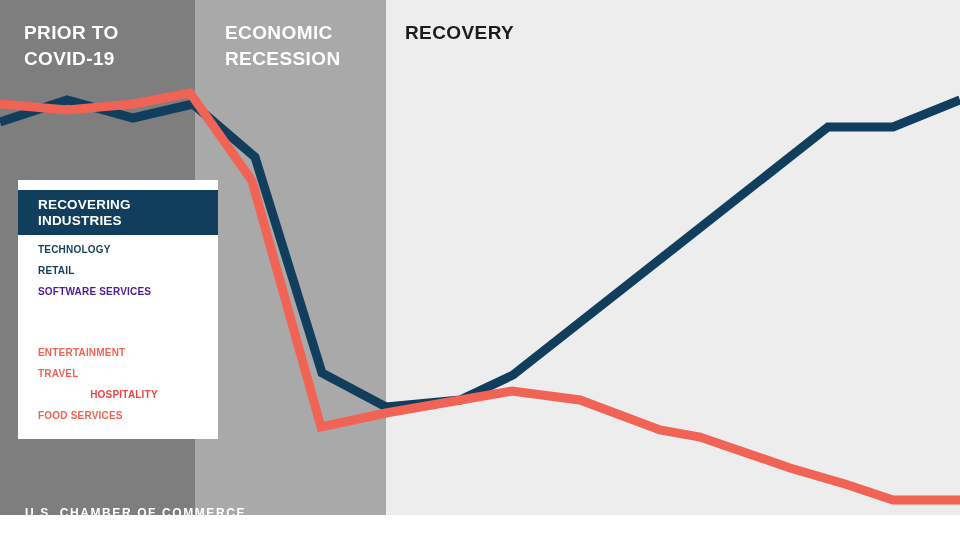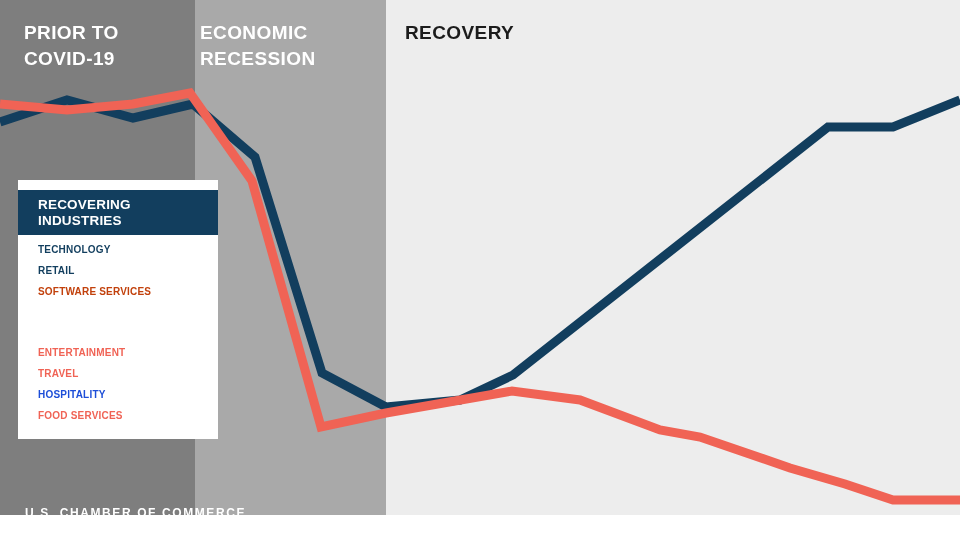--- a/index.html
+++ b/index.html
@@ -27,21 +27,21 @@
   .band-label {
     position: absolute;
     font-weight: bold;
     font-size: 19px;
     letter-spacing: 0.4px;
     line-height: 26px;
     text-transform: uppercase;
     white-space: pre-line;
   }
   #label-prior  { left: 24px;  top: 20px; color: #ffffff; }
-  #label-recess { left: 200px; top: 20px; color: #ffffff; }
+  #label-recess { left: 225px; top: 20px; color: #ffffff; }
   #label-recov  { left: 405px; top: 20px; color: #1c1c1c; }
 
   #chart-svg {
     position: absolute;
     left: 0;
     top: 0;
     width: 960px;
     height: 540px;
   }
 
@@ -118,29 +118,29 @@
     <polyline id="series-line-1" fill="none" stroke-linejoin="miter" stroke-linecap="butt" points="0,104 67,110 133,104 190,93 252,181 321,427 386,413 512,391 580,400 660,430 700,437 790,468 845,484 893,500 960,500" stroke="#f06355" stroke-width="9"></polyline>
   </svg>
 
   <div id="legend">
 
     <div class="legend-head" id="legend-head-recovering" style="background: rgb(18, 62, 94);">RECOVERING
 INDUSTRIES</div>
     <div class="legend-items">
       <div class="legend-item navy-item" style="color: rgb(18, 62, 94);">TECHNOLOGY</div>
       <div class="legend-item navy-item" style="color: rgb(18, 62, 94);">RETAIL</div>
-      <div class="legend-item navy-item" style="color: #c2410c;">SOFTWARE SERVICES</div>
+      <div class="legend-item navy-item" style="color: #4c1d95;">SOFTWARE SERVICES</div>
     </div>
 
     <div id="legend-gap"></div>
 
     <div class="legend-items">
       <div class="legend-item coral-item" style="color: rgb(240, 99, 85);">ENTERTAINMENT</div>
       <div class="legend-item coral-item" style="color: rgb(240, 99, 85);">TRAVEL</div>
-      <div class="legend-item coral-item" style="color: #1d4ed8;">HOSPITALITY</div>
+      <div class="legend-item coral-item" style="color: #ef4444; text-align: center;">HOSPITALITY</div>
       <div class="legend-item coral-item" style="color: rgb(240, 99, 85);">FOOD SERVICES</div>
     </div>
 
   </div>
 
   <div id="footer">U.S. CHAMBER OF COMMERCE</div>
   <div id="bottom-rule"></div>
 
 </div>
 

